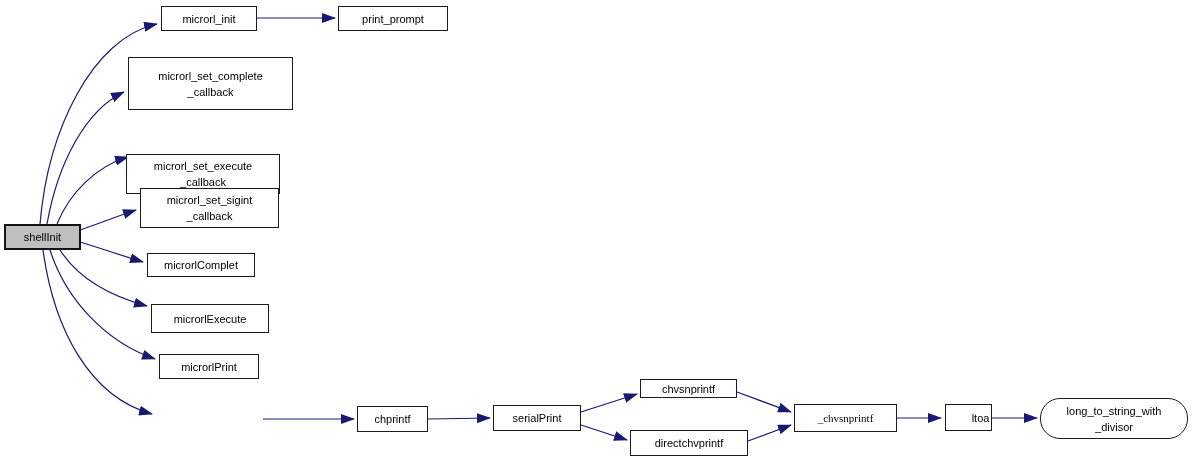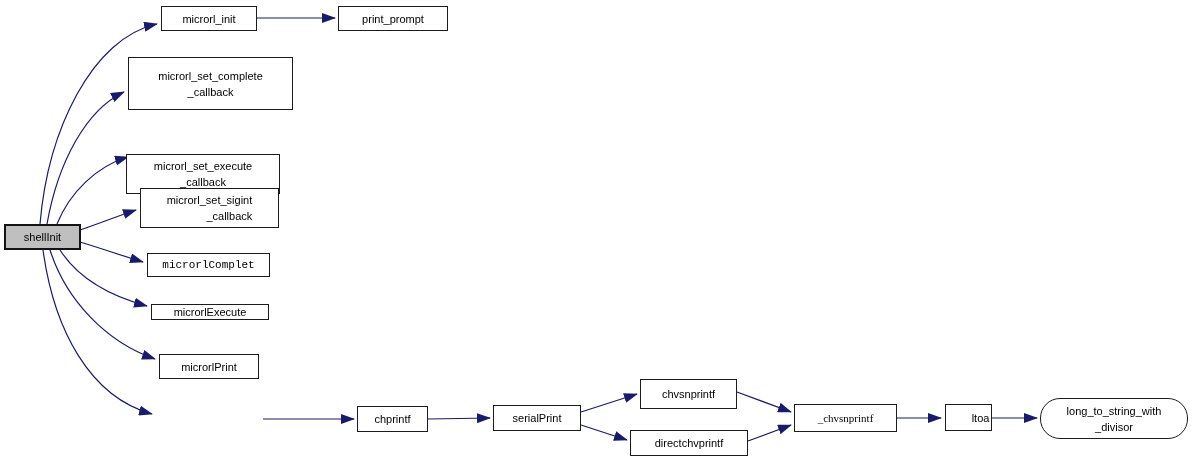--- a/index.html
+++ b/index.html
@@ -82,35 +82,35 @@
   <div class="node" style="left:161px; top:6px; width:96px; height:25px;">microrl_init</div>
 
   <div class="node" style="left:338px; top:6px; width:110px; height:25px;">print_prompt</div>
 
   <div class="node" style="left:128px; top:57px; width:165px; height:53px;">microrl_set_complete
 _callback</div>
 
   <div class="node" style="left:126px; top:123px; width:154px; height:40px;margin-top:31px;">microrl_set_execute
 _callback</div>
 
-  <div class="node" style="left:140px; top:188px; width:139px; height:40px;text-align:right;">microrl_set_sigint
+  <div class="node" style="left:140px; top:188px; width:139px; height:40px;">microrl_set_sigint
 _callback</div>
 
-  <div class="node" style="left:147px; top:253px; width:123px; height:24px;font-family:Liberation Mono, monospace;">microrlComplet</div>
+  <div class="node" style="left:147px; top:253px; width:108px; height:24px;">microrlComplet</div>
 
-  <div class="node" style="left:151px; top:304px; width:118px; height:16px;">microrlExecute</div>
+  <div class="node" style="left:151px; top:304px; width:118px; height:29px;">microrlExecute</div>
 
   <div class="node" style="left:159px; top:354px; width:100px; height:25px;">microrlPrint</div>
 
 
   <div class="node" style="left:357px; top:406px; width:71px; height:26px;">chprintf</div>
 
   <div class="node" style="left:493px; top:405px; width:88px; height:26px;">serialPrint</div>
 
-  <div class="node" style="left:640px; top:379px; width:97px; height:30px;">chvsnprintf</div>
+  <div class="node" style="left:640px; top:379px; width:97px; height:19px;">chvsnprintf</div>
 
   <div class="node" style="left:630px; top:430px; width:118px; height:26px;">directchvprintf</div>
 
   <div class="node" style="left:794px; top:404px; width:103px; height:28px;font-family:Liberation Serif, serif;">_chvsnprintf</div>
 
   <div class="node" style="left:945px; top:404px; width:47px; height:27px;padding-left:24px;">ltoa</div>
 
   <div class="node" style="left:1040px; top:398px; width:148px; height:41px;border-radius:20px;">long_to_string_with
 _divisor</div>
 

